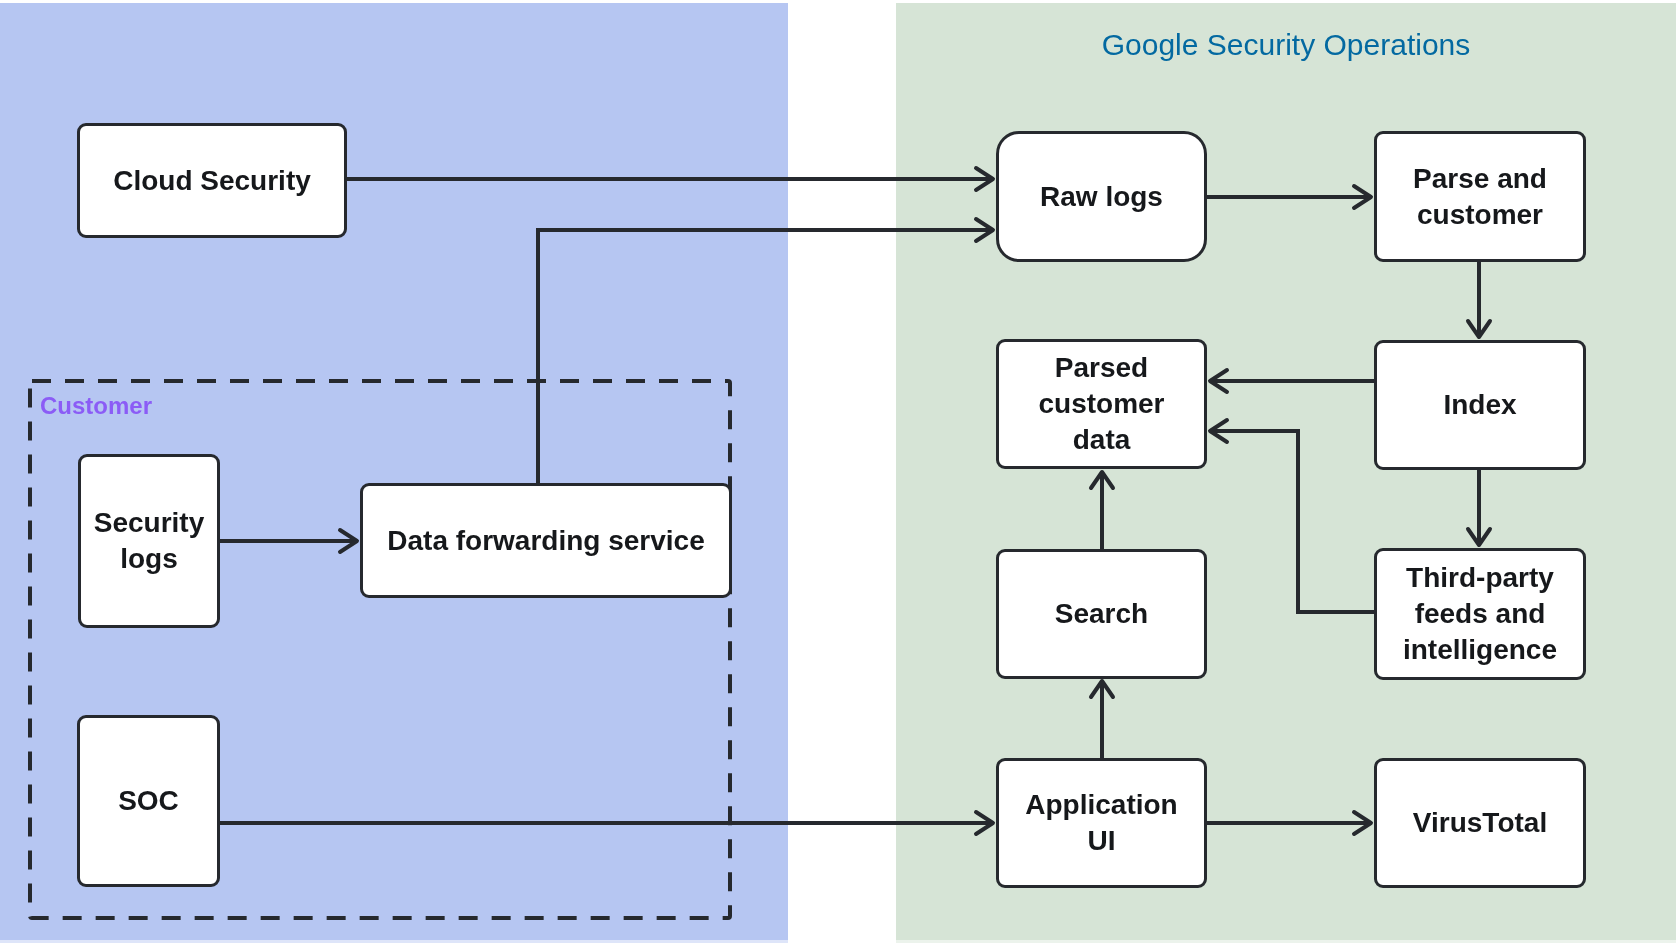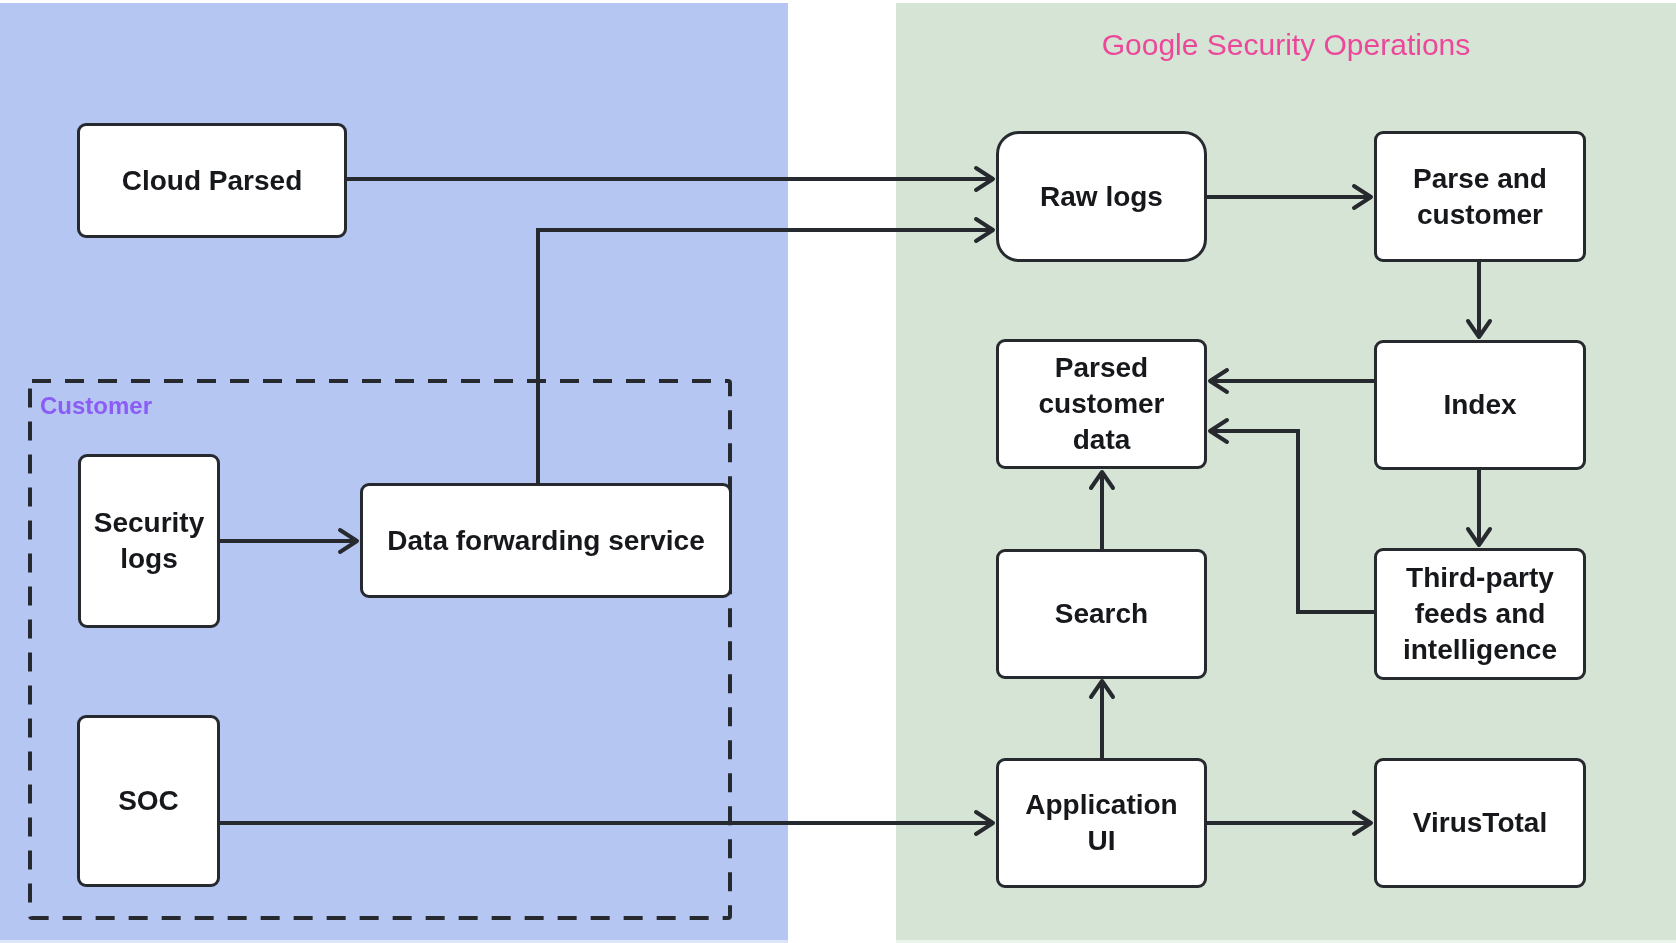--- a/index.html
+++ b/index.html
@@ -5,21 +5,21 @@
   html,body { margin:0; padding:0; background:#ffffff; }
   .stage {
     position:relative; width:1676px; height:943px;
     font-family:"Liberation Sans", sans-serif; overflow:hidden; background:#ffffff;
   }
   .zone { position:absolute; top:3px; bottom:0; }
   .zone-customer { left:0; width:788px; background:#b6c6f2; }
   .zone-google  { left:896px; right:0; background:#d6e4d6; }
   .zone-title {
     position:absolute; left:896px; width:780px; top:28px;
-    text-align:center; font-size:30px; font-weight:400; color:#ec4899;
+    text-align:center; font-size:30px; font-weight:400; color:#0369a1;
   }
   .group-label {
     position:absolute; left:40px; top:392px;
     font-size:24px; font-weight:700; color:#8b5cf6;
   }
   .node {
     position:absolute; box-sizing:border-box;
     background:#ffffff; border:3.5px solid #26292e; border-radius:9px;
     display:flex; align-items:center; justify-content:center;
     text-align:center; padding:0 10px;
@@ -115,21 +115,21 @@
 
     <g>
       <path d="M1207,823 L1368,823"></path>
       <polyline points="1354,812 1371,823 1354,834" stroke-linecap="round" stroke-linejoin="round"></polyline>
     </g>
   </svg>
 
   <div class="group-label">Customer</div>
 
   <div class="node n-cloud-storage">
-    <span>Cloud Parsed</span>
+    <span>Cloud Security</span>
   </div>
   <div class="node n-security-logs">
     <span>Security logs</span>
   </div>
   <div class="node n-data-fwd">
     <span>Data forwarding service</span>
   </div>
   <div class="node n-soc">
     <span>SOC</span>
   </div>

